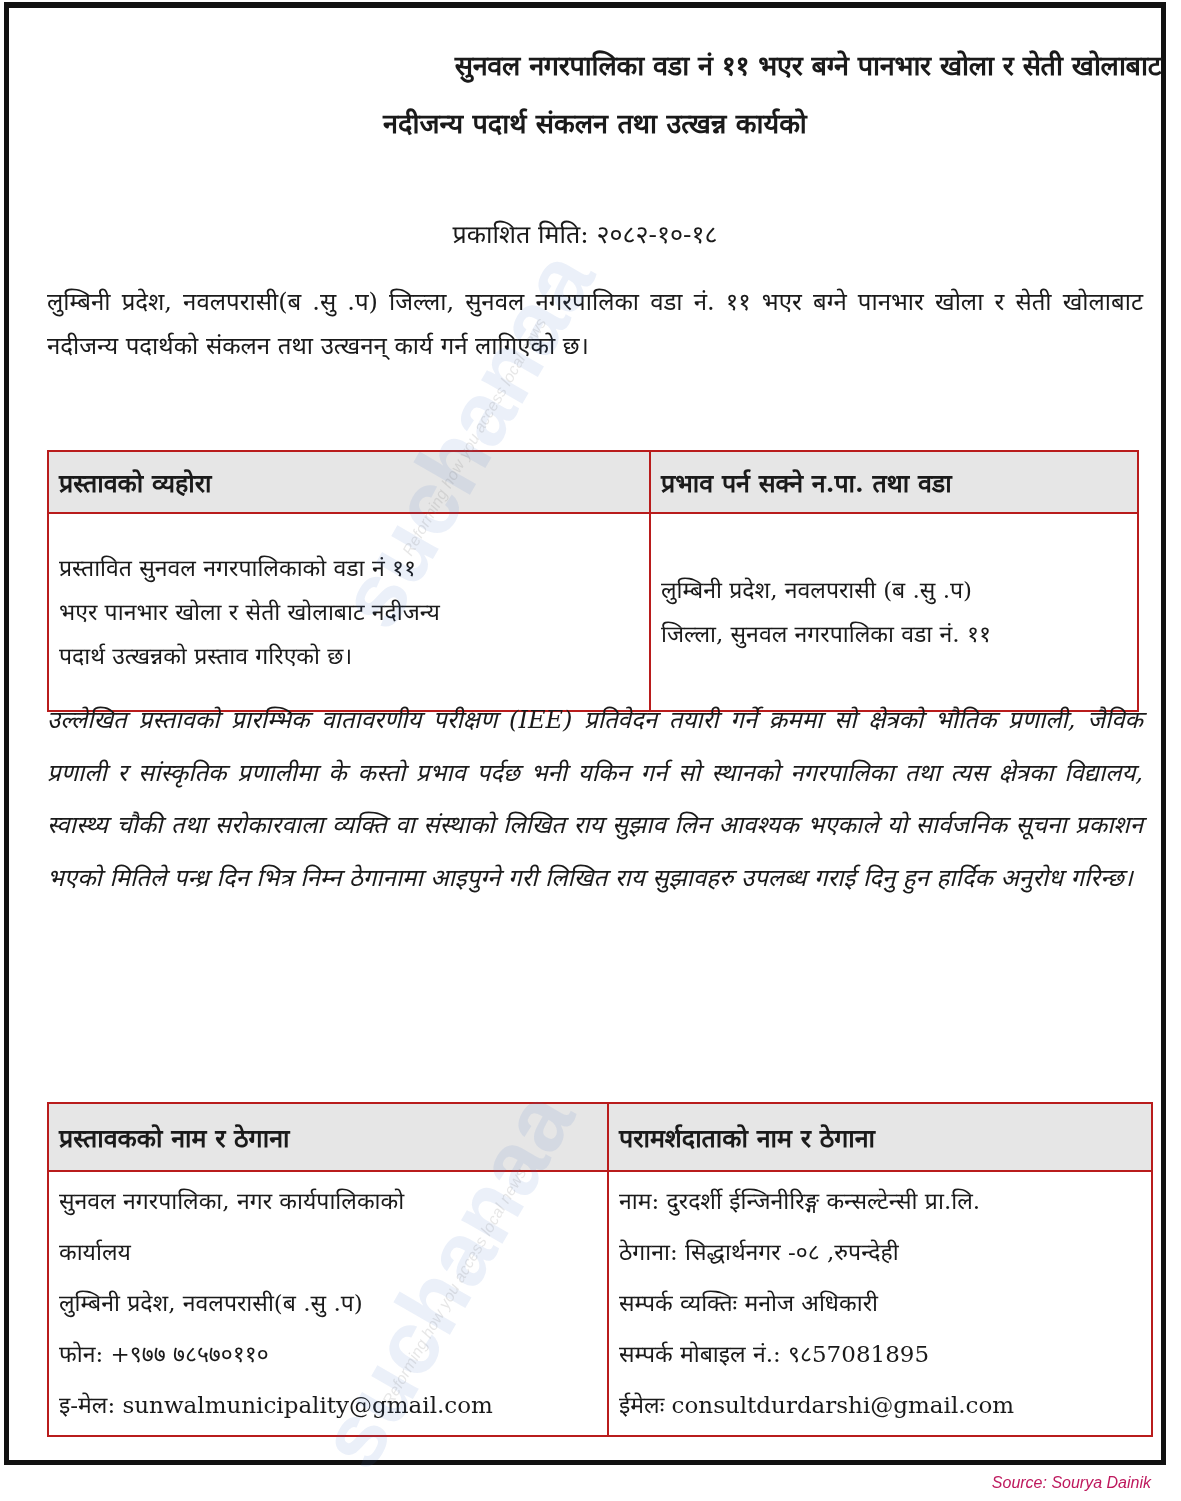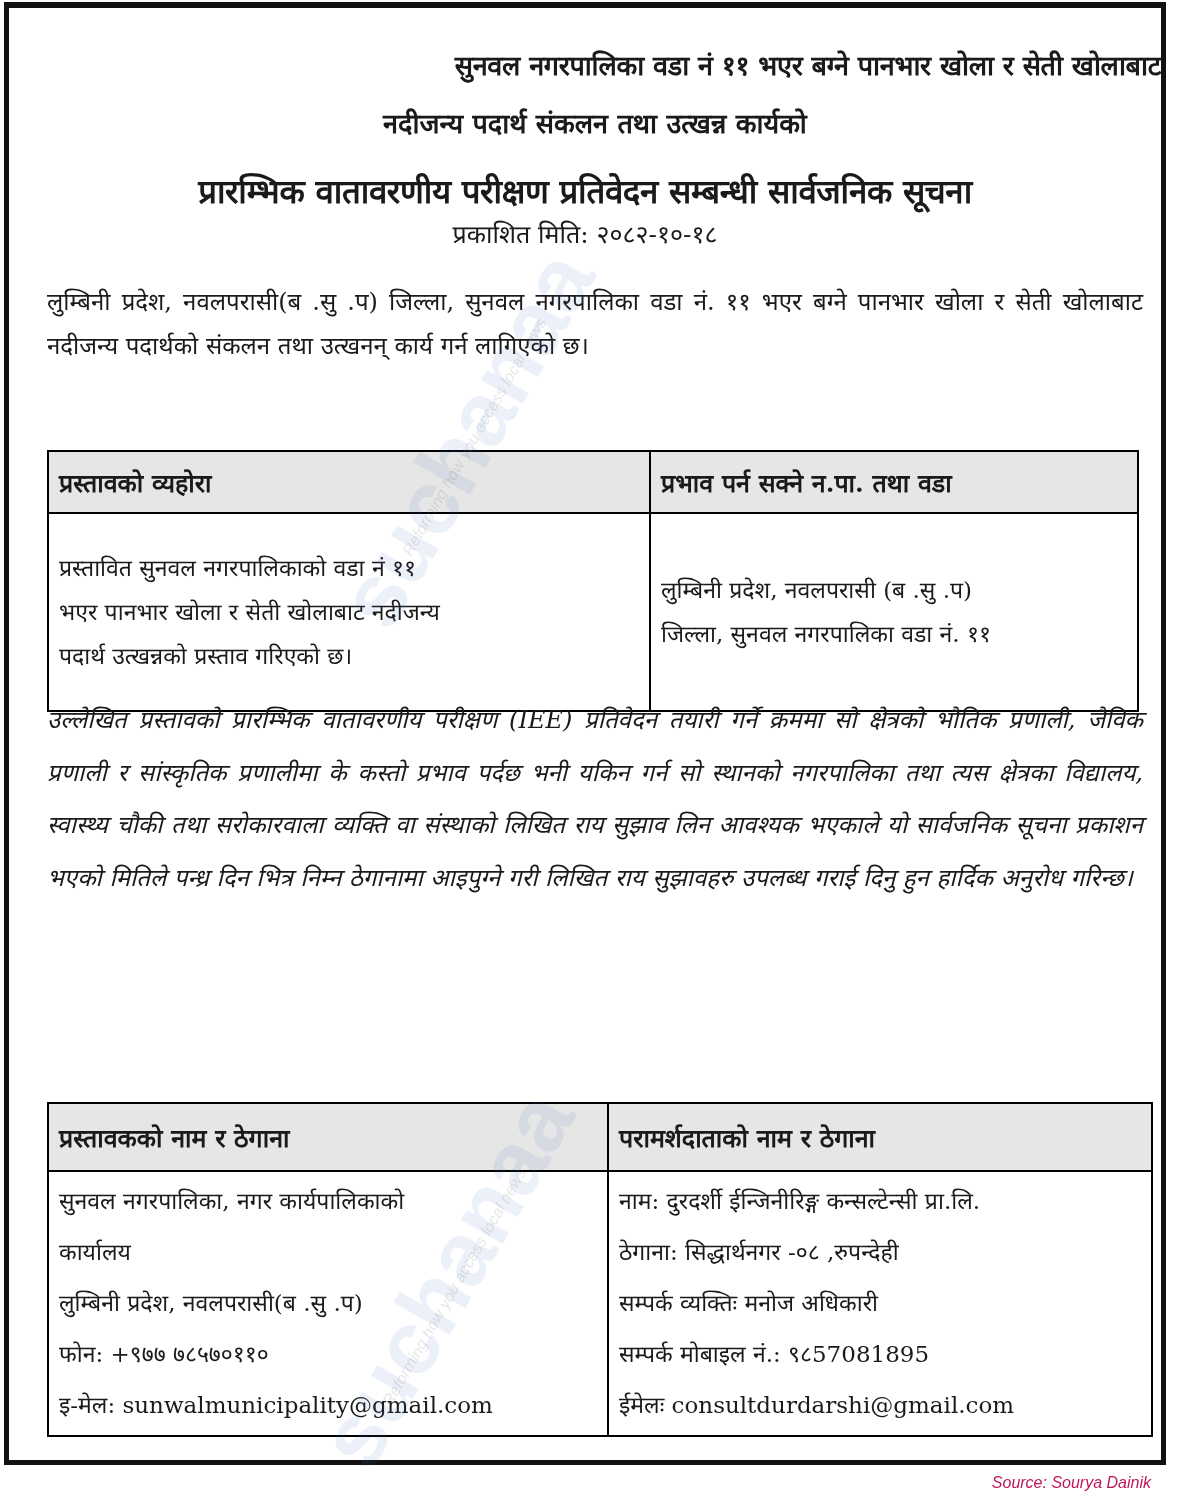--- a/index.html
+++ b/index.html
@@ -14,21 +14,21 @@
     .title3 { position: absolute; left: 0; right: 0; top: 160px; text-align: center;
               font-weight: bold; font-size: 33px; letter-spacing: -0.4px; }
     .pubdate { position: absolute; left: 0; right: 0; top: 208px; text-align: center;
                font-weight: normal; font-size: 25px; }
     .para { position: absolute; left: 38px; width: 1096px; font-size: 24px;
             line-height: 44px; text-align: justify; }
     .para1 { top: 272px; }
     .para2 { top: 686px; line-height: 52.5px; font-style: italic; }
     .subhead { position: absolute; left: 38px; top: 1089px; font-weight: normal; font-size: 34px; }
     table.notice { position: absolute; border-collapse: collapse; font-size: 23px; }
-    table.notice td, table.notice th { border: 2px solid #000000; vertical-align: middle; text-align: left;
+    table.notice td, table.notice th { border: 2px solid #b91c1c; vertical-align: middle; text-align: left;
                                        font-weight: normal; }
     table.notice th { background: #e6e6e6; font-weight: bold; }
     .t1 { left: 38px; top: 442px; width: 1092px; }
     .t1 th { height: 60px; padding: 0 10px; font-size: 25px; }
     .t1 td { height: 196px; padding: 0 10px; line-height: 44px; }
     .t1 .c1 { width: 580px; }
     .t2 { left: 38px; top: 1094px; width: 1106px; }
     .t2 th { height: 66px; padding: 0 10px; font-size: 25px; }
     .t2 td { padding: 4px 10px; line-height: 51px; vertical-align: top; }
     .t2 .c1 { width: 538px; }
@@ -40,21 +40,20 @@
           pointer-events: none; }
     .wm-tag { position: absolute; font-family: "Liberation Sans", sans-serif; font-style: italic;
               color: rgba(120,120,120,0.18); font-size: 16px; transform: rotate(-60deg); pointer-events: none; }
   </style>
 </head>
 <body>
 
 <div class="frame">
   <div class="title1">सुनवल नगरपालिका वडा नं ११ भएर बग्ने पानभार खोला र सेती खोलाबाट</div>
   <div class="title2">नदीजन्य पदार्थ संकलन तथा उत्खन्न कार्यको</div>
-  <div class="title3">प्रारम्भिक वातावरणीय परीक्षण प्रतिवेदन सम्बन्धी सार्वजनिक सूचना</div>
   <div class="pubdate">प्रकाशित मिति: २०८२-१०-१८</div>
 
   <div class="para para1">लुम्बिनी प्रदेश, नवलपरासी(ब .सु .प) जिल्ला, सुनवल नगरपालिका वडा नं. ११ भएर बग्ने पानभार खोला र सेती खोलाबाट नदीजन्य पदार्थको संकलन तथा उत्खनन्  कार्य गर्न लागिएको छ।</div>
 
   <table class="notice t1">
     <tbody>
         <tr>
       <th class="c1">प्रस्तावको व्यहोरा</th>
       <th>प्रभाव पर्न सक्ने न.पा. तथा वडा</th>
     </tr>

